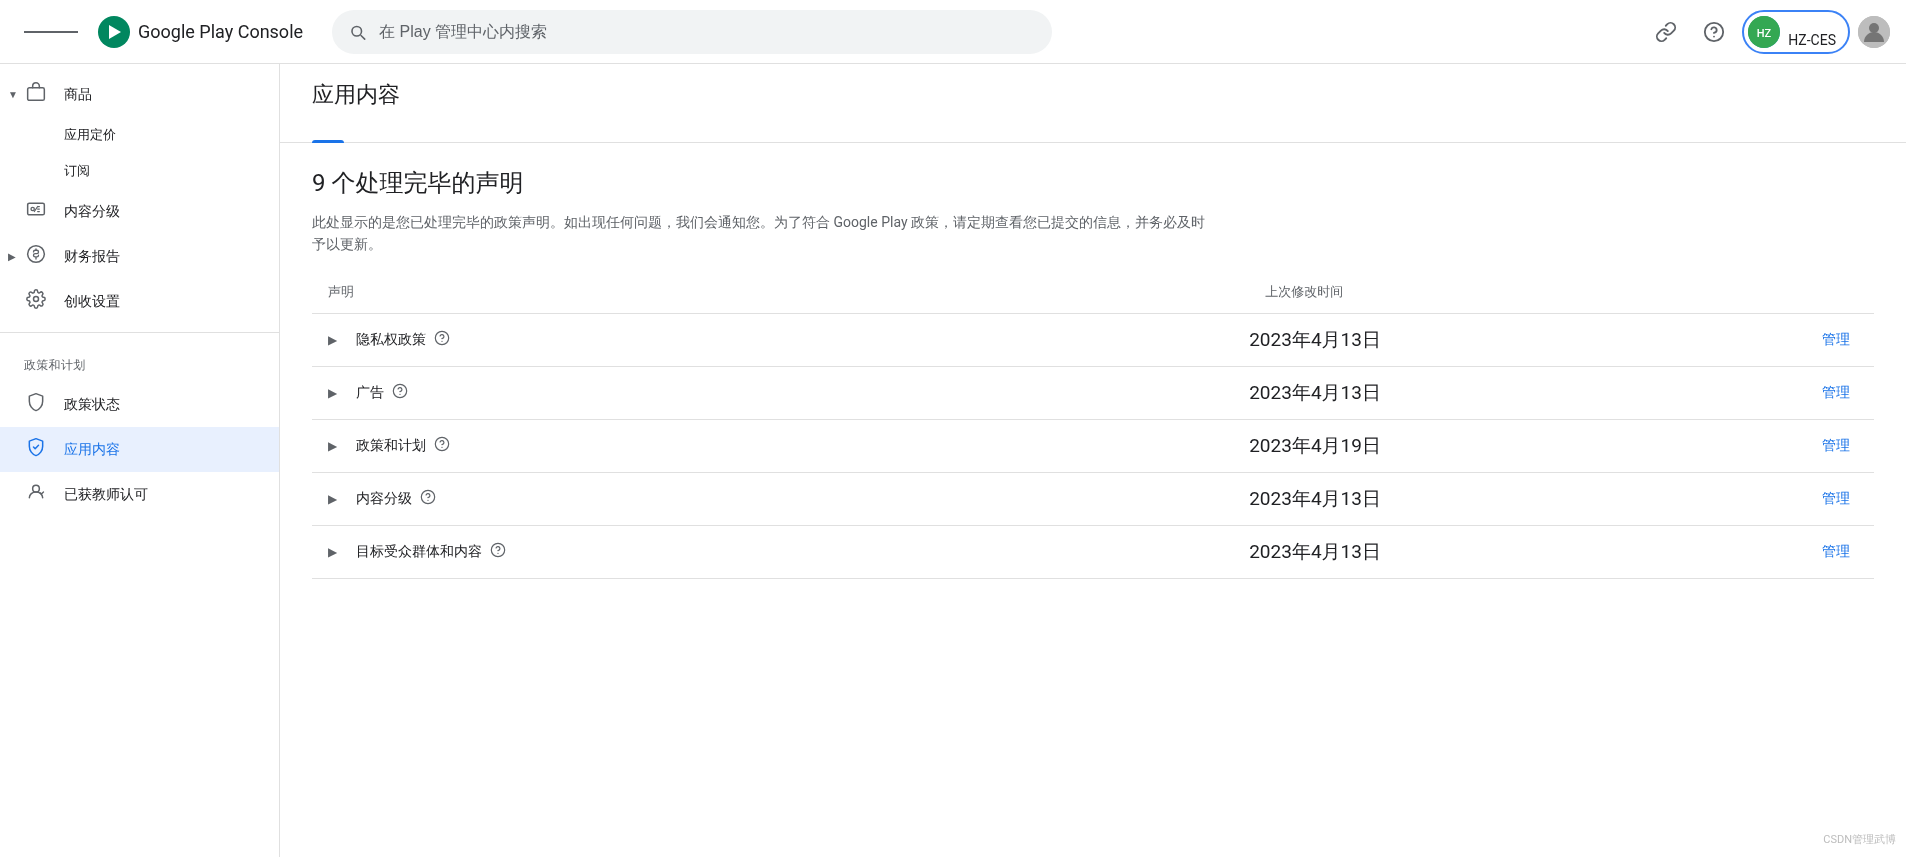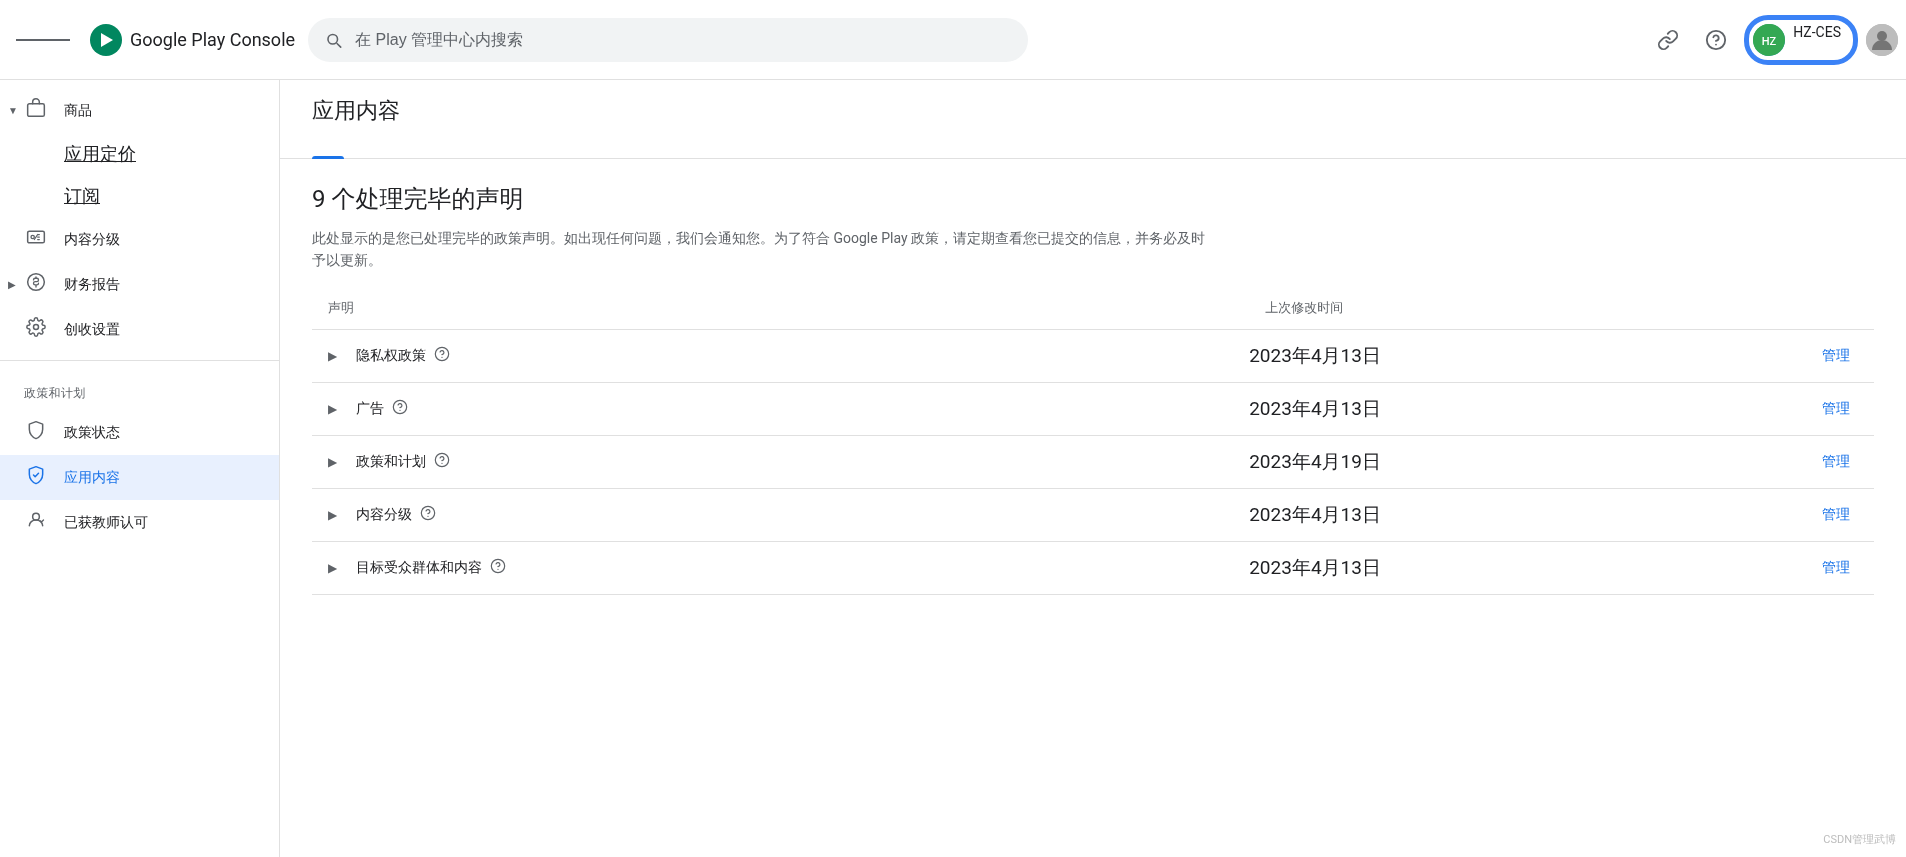--- a/index.html
+++ b/index.html
@@ -2,25 +2,25 @@
 <html><head>
   <meta charset="utf-8">
   <style>
     * { box-sizing: border-box; margin: 0; padding: 0; }
     body { font-family: 'Roboto', Arial, sans-serif; font-size: 14px; color: #202124; background: #fff; display: flex; flex-direction: column; height: 857px; overflow: hidden; }
 
     
     .top-header {
       display: flex;
       align-items: center;
-      height: 80px;
-      padding: 0 8px;
+      height: 64px;
+      padding: 0 16px;
       border-bottom: 1px solid #e0e0e0;
       flex-shrink: 0;
-      gap: 0;
+      gap: 16px;
     }
     .header-left {
       display: flex;
       align-items: center;
       gap: 12px;
       width: 300px;
       flex-shrink: 0;
     }
     .menu-icon {
       cursor: pointer;
@@ -85,26 +85,26 @@
       border-radius: 50%;
       display: flex;
       align-items: center;
       justify-content: center;
       cursor: pointer;
       color: #5f6368;
       font-size: 20px;
     }
     .account-chip {
       display: flex;
-      align-items: flex-start;
+      align-items: flex-end;
       gap: 8px;
       padding: 4px 12px 4px 4px;
       border-radius: 24px;
       cursor: pointer;
-      border: 5px solid #3b82f6;
+      border: 2px solid #3b82f6;
     }
     .account-avatar {
       width: 32px;
       height: 32px;
       border-radius: 50%;
       background: linear-gradient(135deg, #4CAF50, #2196F3);
       display: flex;
       align-items: center;
       justify-content: center;
       color: white;
@@ -163,23 +163,22 @@
       font-weight: 500;
       color: #5f6368;
       text-transform: none;
       letter-spacing: 0.3px;
     }
     .sidebar-sub-item {
       display: flex;
       align-items: center;
       padding: 9px 24px 9px 64px;
       cursor: pointer;
-      font-size: 18px;
-      color: #202124;
-      text-decoration: underline;
+      font-size: 13px;
+      color: #202124;
     }
     .sidebar-divider {
       height: 1px;
       background: #e0e0e0;
       margin: 8px 0;
     }
     .expand-arrow {
       font-size: 10px;
       color: #5f6368;
       position: absolute;

